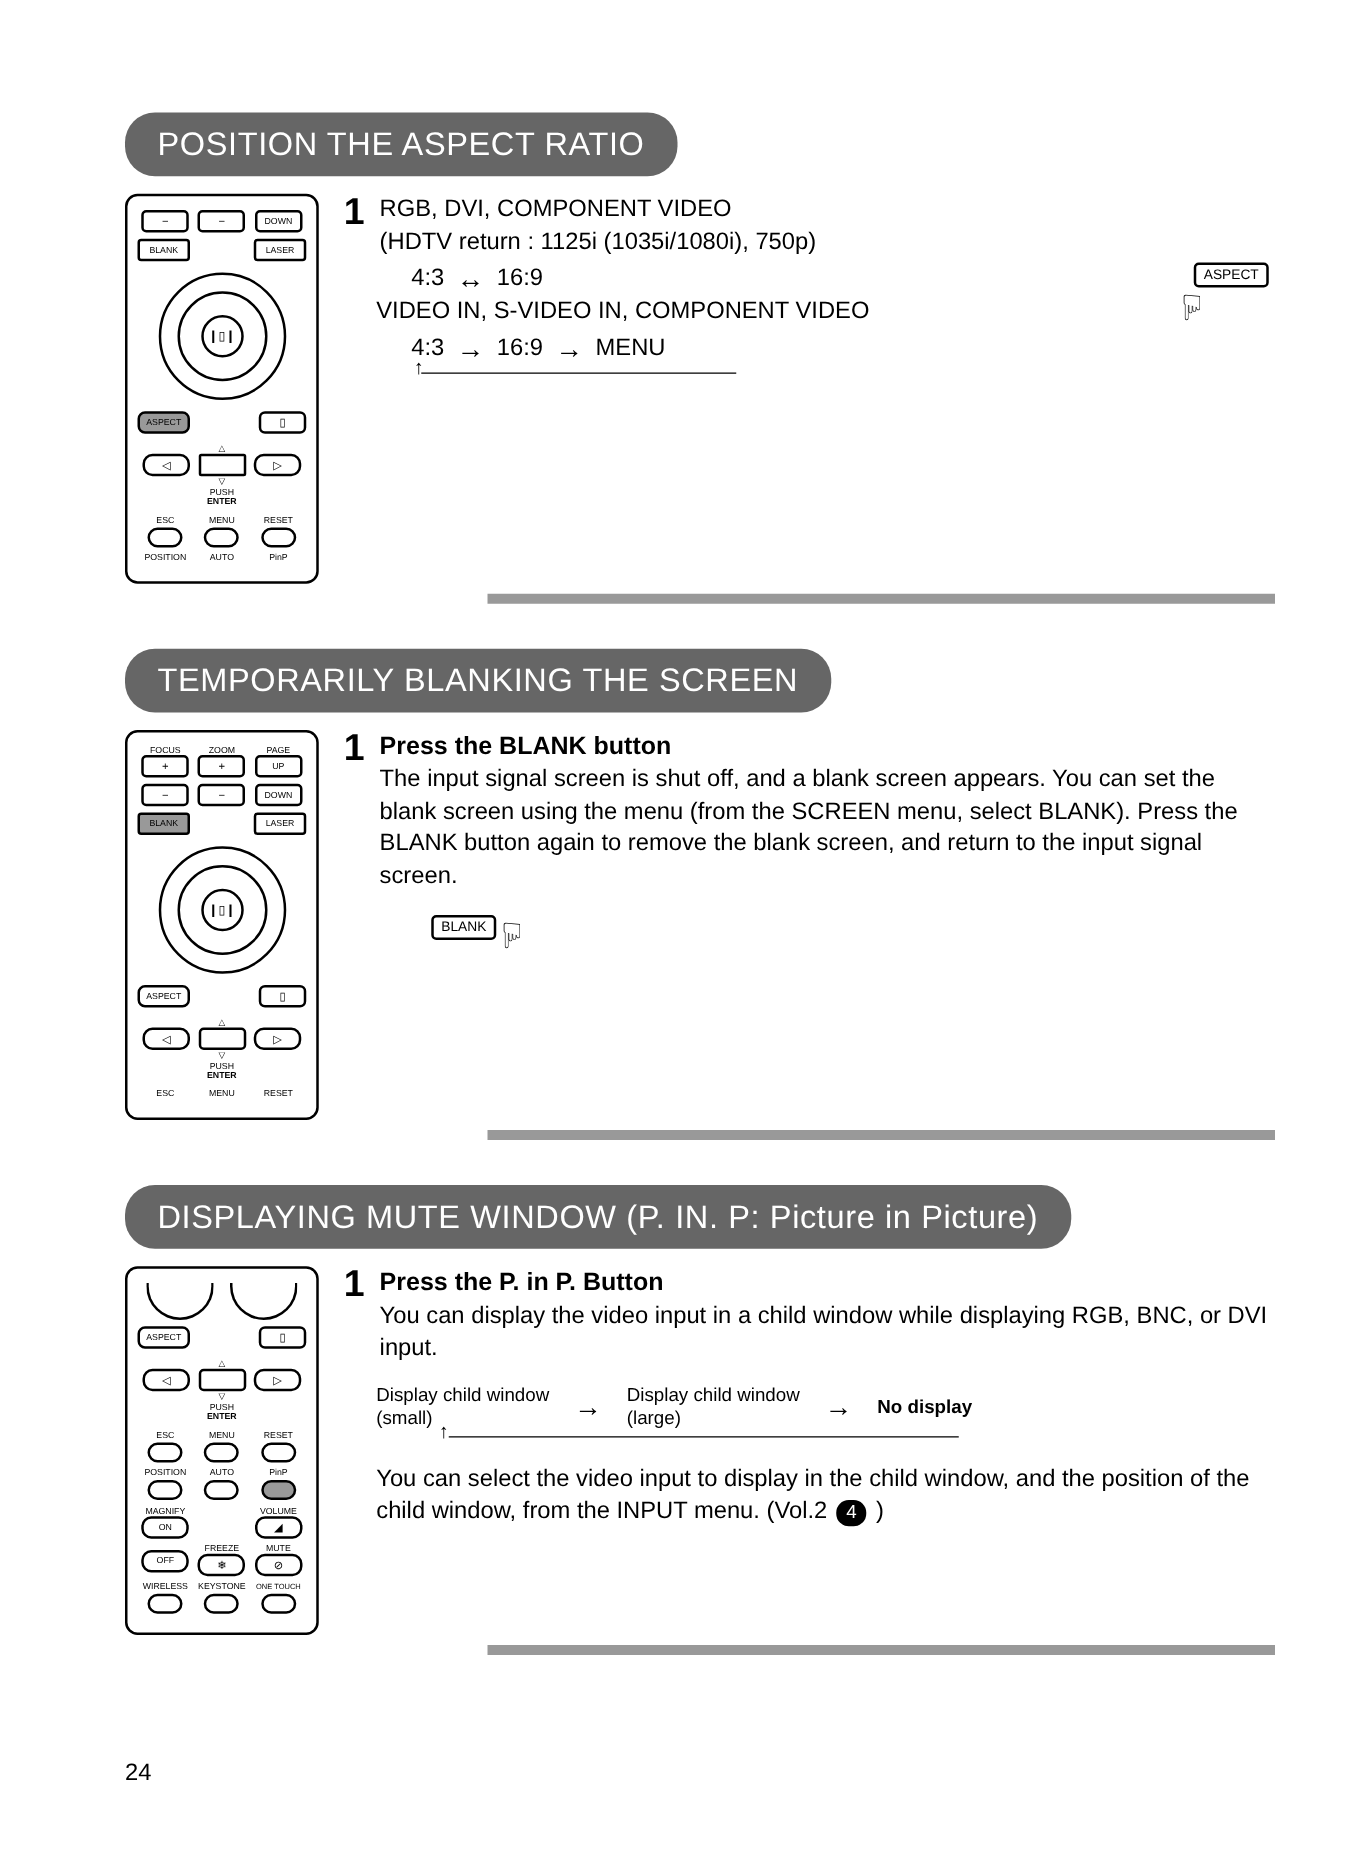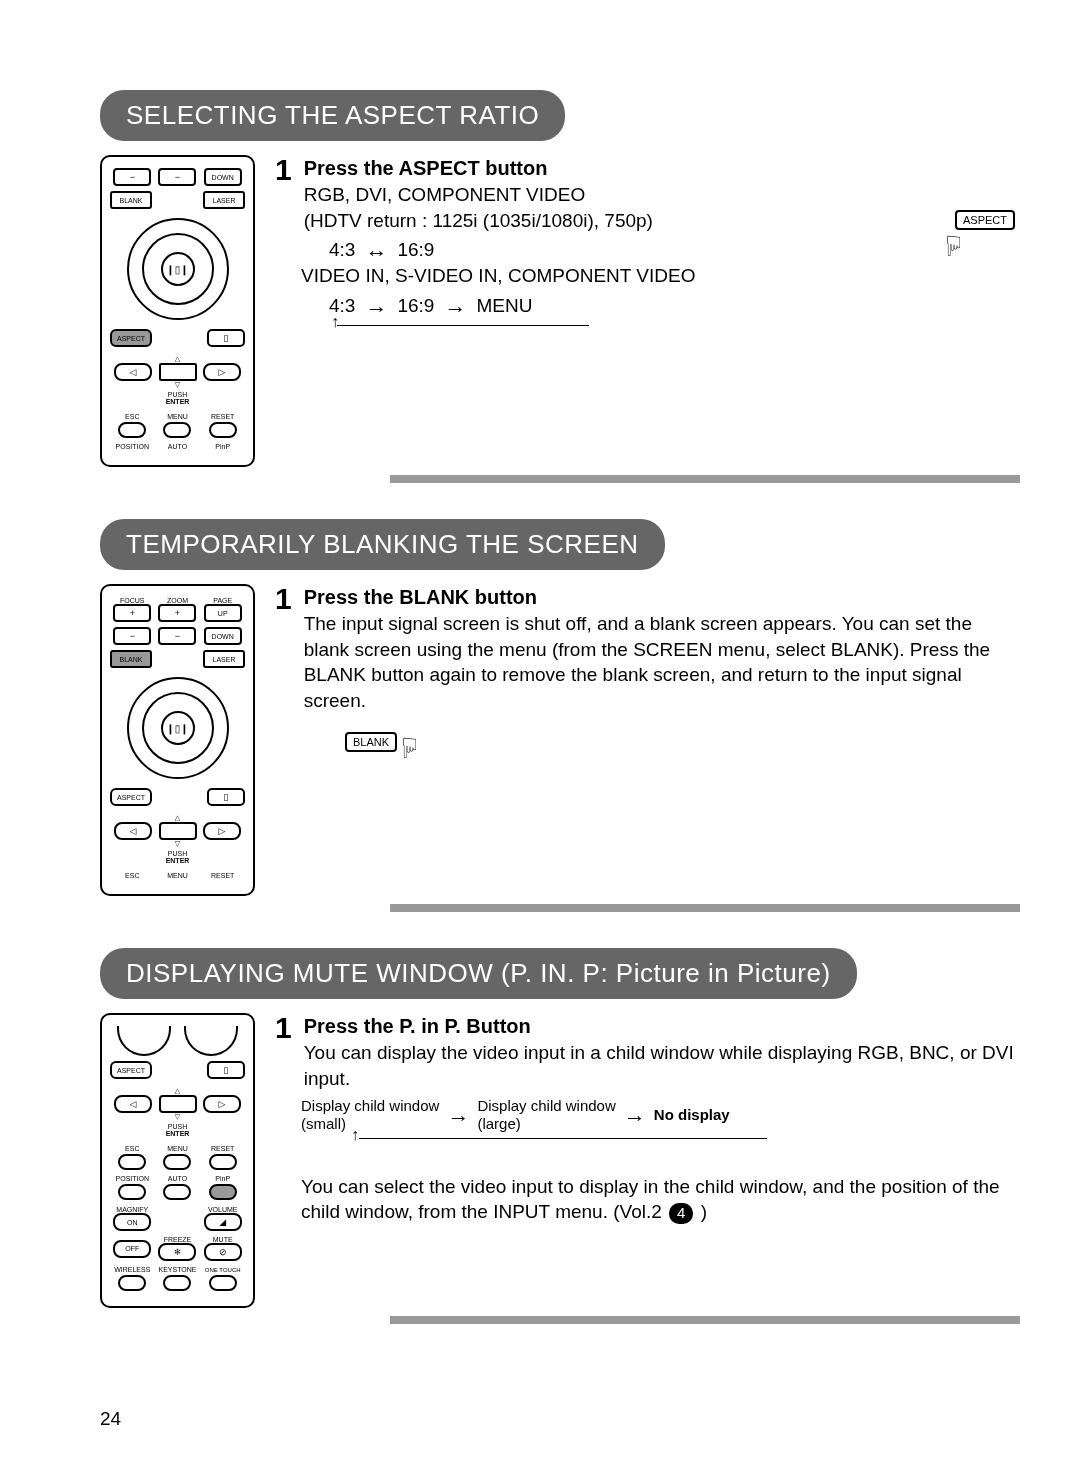--- a/index.html
+++ b/index.html
@@ -90,38 +90,38 @@
   .aspect-icon {
     position:absolute; right:0; top:46px; width:70px; height:70px;
     display:flex; align-items:center; justify-content:center;
   }
   .keycap {
     border:2px solid #000; border-radius:4px; padding:2px 6px; font-size:11px;
     display:inline-block; background:#fff;
   }
   .hand { font-size:28px; margin-left:-10px; transform: scaleX(-1); display:inline-block;}
   .blank-icon { margin-left:70px; margin-top:18px; display:flex; align-items:flex-start;}
-  .pip-seq { display:flex; align-items:center; gap:8px; margin-left:26px; margin-top:6px; font-size:15px;}
+  .pip-seq { display:flex; align-items:center; gap:20px; margin-left:26px; margin-top:17px; font-size:15px;}
   .pip-item { text-align:left; line-height:1.15;}
   .pg-badge { display:inline-block; background:#000; color:#fff; border-radius:10px; padding:0 8px; font-size:15px; margin:0 2px;}
   .cycle-arrow-block { position:relative; margin-left:54px; height:14px; }
   .cycle-line { position:absolute; left:8px; right:0; top:6px; border-top:1px solid #000;}
   .cycle-up { position:absolute; left:2px; top:-6px; }
   .pagenum { position:absolute; left:100px; bottom:54px; font-size:19px; }
 
   
   .arc { width:50px;height:28px;border:2px solid #000;border-top:none;border-radius:0 0 50px 50px;}
 </style>
 </head>
 <body>
 
 <div class="page">
 
   <div class="block block-rel">
-    <div class="heading-pill">SELECTING THE ASPECT RATIO</div>
+    <div class="heading-pill">POSITION THE ASPECT RATIO</div>
     <div class="step-row">
       <div class="remote-col">
         <div class="remote-box">
           <div class="rb-row">
             <div class="rb-col">
                 <div class="rb-btn">−</div>
               </div>
             <div class="rb-col">
                 <div class="rb-btn">−</div>
               </div>
@@ -179,21 +179,20 @@
                 <div class="rb-lbl">PinP</div>
               </div>
           </div>
         </div>
       </div>
 
       <div class="step-body">
         <div class="step-head">
           <div class="step-num">1</div>
           <div>
-            <div class="step-title">Press the ASPECT button</div>
             <div class="step-text" style="margin-left:0;">RGB, DVI, COMPONENT VIDEO</div>
             <div class="step-text" style="margin-left:0;">(HDTV return : 1125i (1035i/1080i), 750p)</div>
           </div>
         </div>
         <div class="seq">
           <span>4:3</span>
           <span class="arrow">↔</span>
           <span>16:9</span>
         </div>
         <div class="step-text" style="margin-left:26px;">VIDEO IN, S-VIDEO IN, COMPONENT VIDEO</div>
@@ -417,21 +416,21 @@
             <div>Display child window</div>
             <div>(large)</div>
           </div>
           <span class="arrow">→</span>
           <div class="pip-item" style="align-self:center;font-weight:bold;">No display</div>
         </div>
         <div style="margin-left:84px; position:relative; width:408px; height:14px;">
           <span style="position:absolute;left:-8px;top:-6px;">↑</span>
           <div style="position:absolute;left:0;right:0;top:6px;border-top:1px solid #000;"></div>
         </div>
-        <div class="step-text" style="margin-left:26px; margin-top:28px;">
+        <div class="step-text" style="margin-left:26px; margin-top:14px;">
           <span>You can select the video input to display in the child window, and the position of the child window, from the INPUT menu. (Vol.2</span>
           <span class="pg-badge">4</span>
           <span>)</span>
         </div>
       </div>
     </div>
     <div class="bottom-band"></div>
   </div>
 
   <div class="pagenum">24</div>

